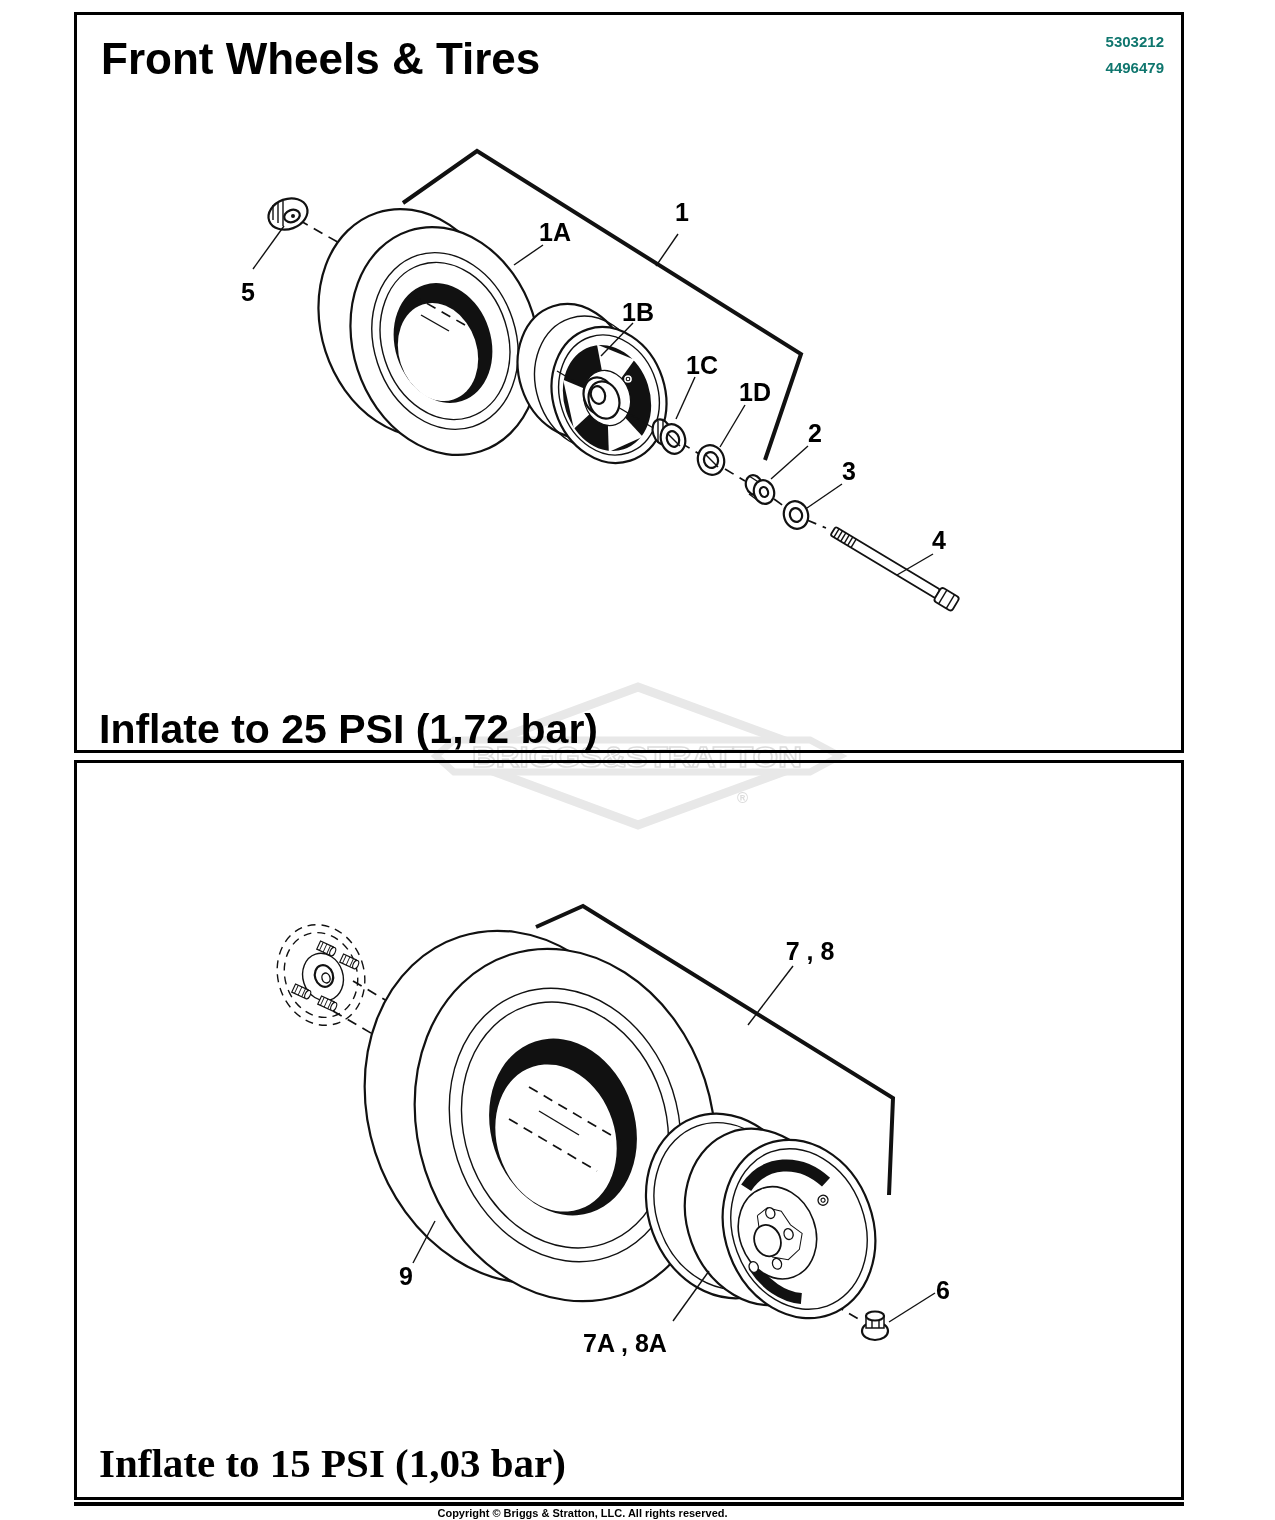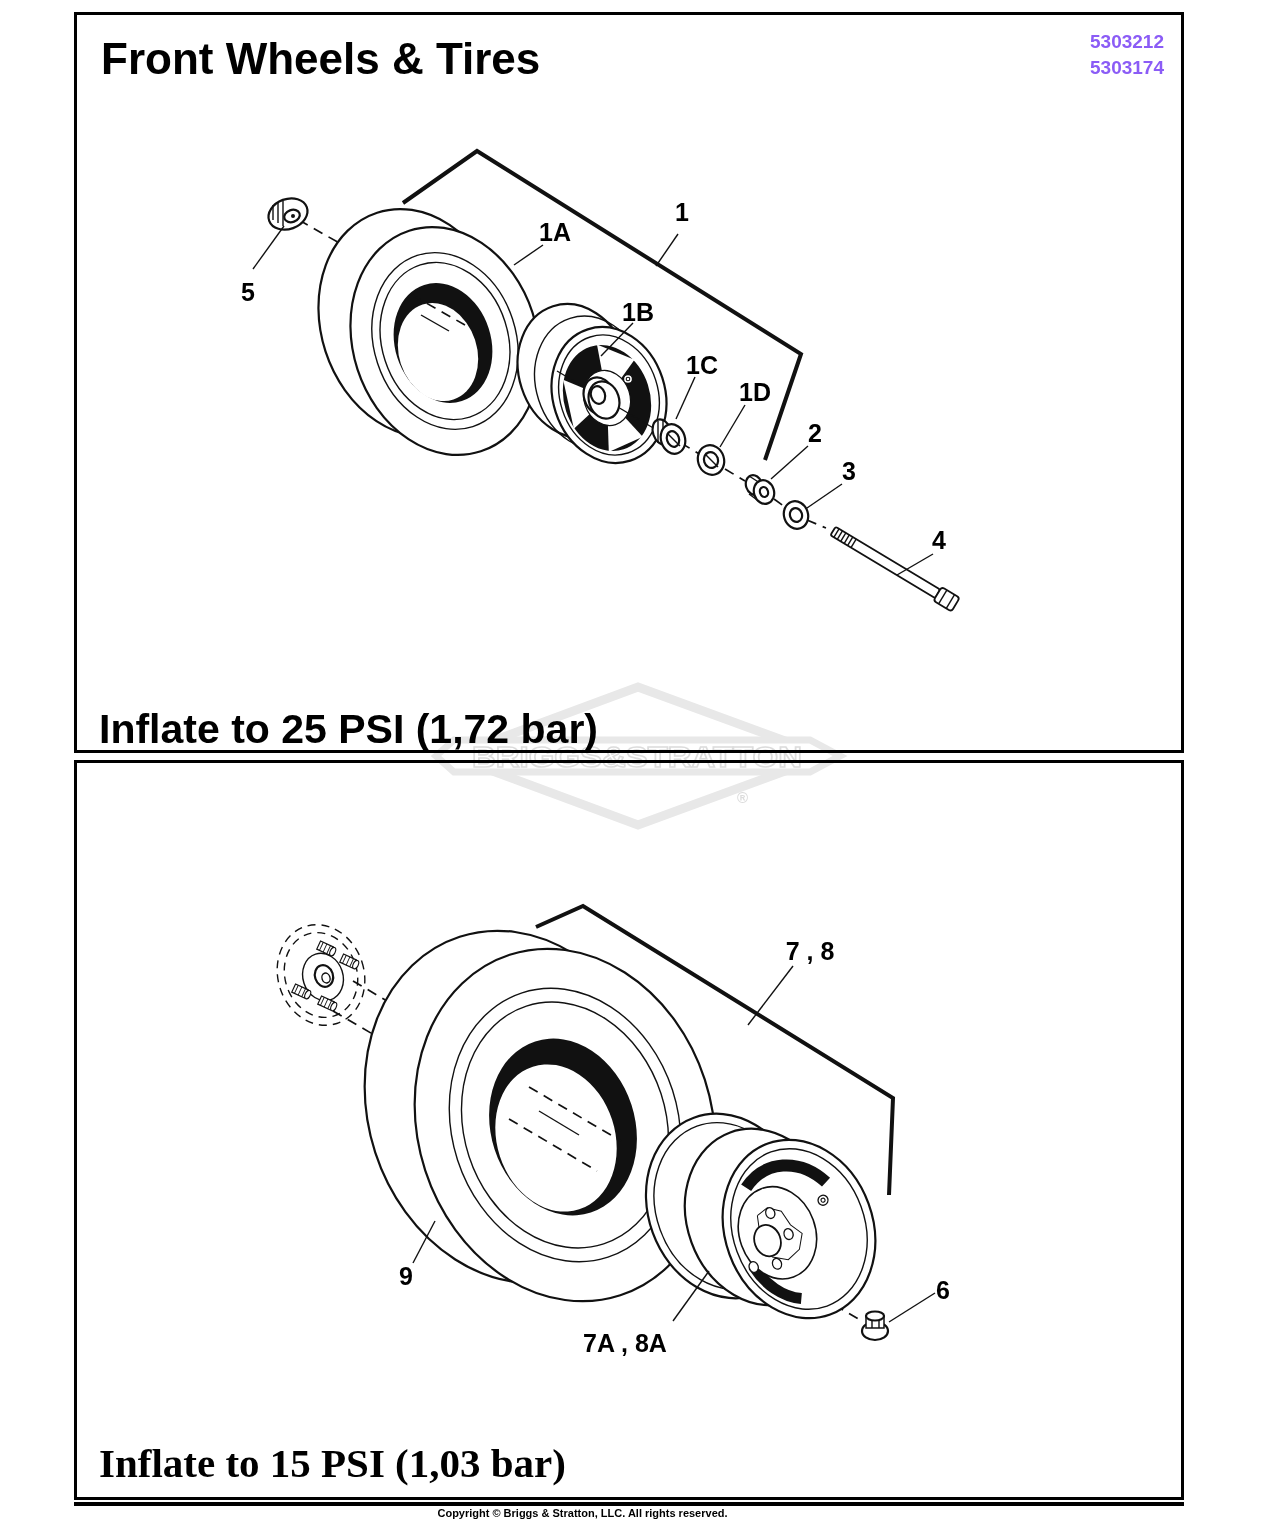--- a/index.html
+++ b/index.html
@@ -3,21 +3,21 @@
 <meta charset="utf-8">
 <style>
   html,body{margin:0;padding:0;background:#ffffff;}
   body{width:1275px;height:1520px;position:relative;font-family:"Liberation Sans",sans-serif;overflow:hidden;}
   .panel{position:absolute;left:74px;width:1110px;border:3px solid #000;background:transparent;box-sizing:border-box;z-index:2;}
   #panel-front{top:12px;height:741px;}
   #panel-rear{top:760px;height:740px;}
   .panel-title{position:absolute;left:24px;font-size:44px;font-weight:bold;line-height:1;color:#000;white-space:nowrap;}
   #panel-front .panel-title{top:22px;}
   #panel-rear .panel-title{top:53px;}
-  .part-numbers{position:absolute;right:17px;top:14px;text-align:right;font-size:19px;font-weight:bold;line-height:26px;color:#8b5cf6;}
+  .part-numbers{position:absolute;right:17px;top:14px;text-align:right;font-size:15px;font-weight:bold;line-height:26px;color:#0f766e;}
   .inflate-note{position:absolute;left:22px;font-size:41px;font-weight:bold;line-height:1;color:#000;white-space:nowrap;}
   #panel-front .inflate-note{top:694px;}
   #panel-rear .inflate-note{top:680px;font-family:Liberation Serif, serif;}
   .diagram{position:absolute;left:0;top:0;width:1104px;height:735px;}
   #panel-rear .diagram{height:734px;}
   svg{display:block;}
   .outline{fill:#ffffff;stroke:#111;stroke-width:2.2;}
   .thin{fill:none;stroke:#111;stroke-width:1.4;}
   .leader{stroke:#111;stroke-width:1.4;fill:none;}
   .bracket{stroke:#111;stroke-width:4;fill:none;stroke-linejoin:miter;}
@@ -154,21 +154,21 @@
     <text class="callout" x="625" y="359">1C</text>
     <text class="callout" x="678" y="386">1D</text>
     <text class="callout" x="738" y="427">2</text>
     <text class="callout" x="772" y="465">3</text>
     <text class="callout" x="862" y="534">4</text>
   </svg>
 
   <div class="panel-title">Front Wheels &amp; Tires</div>
   <div class="part-numbers">
     <div>5303212</div>
-    <div>5303174</div>
+    <div>4496479</div>
   </div>
   <div class="inflate-note">Inflate to 25 PSI (1,72 bar)</div>
 </div>
 
 <div class="panel" id="panel-rear">
   <svg class="diagram" viewBox="0 0 1104 734" width="1104" height="734">
 
     <g>
       <line class="dash" x1="276" y1="218" x2="368" y2="272"></line>
       <line class="dash" x1="256" y1="248" x2="342" y2="298"></line>

